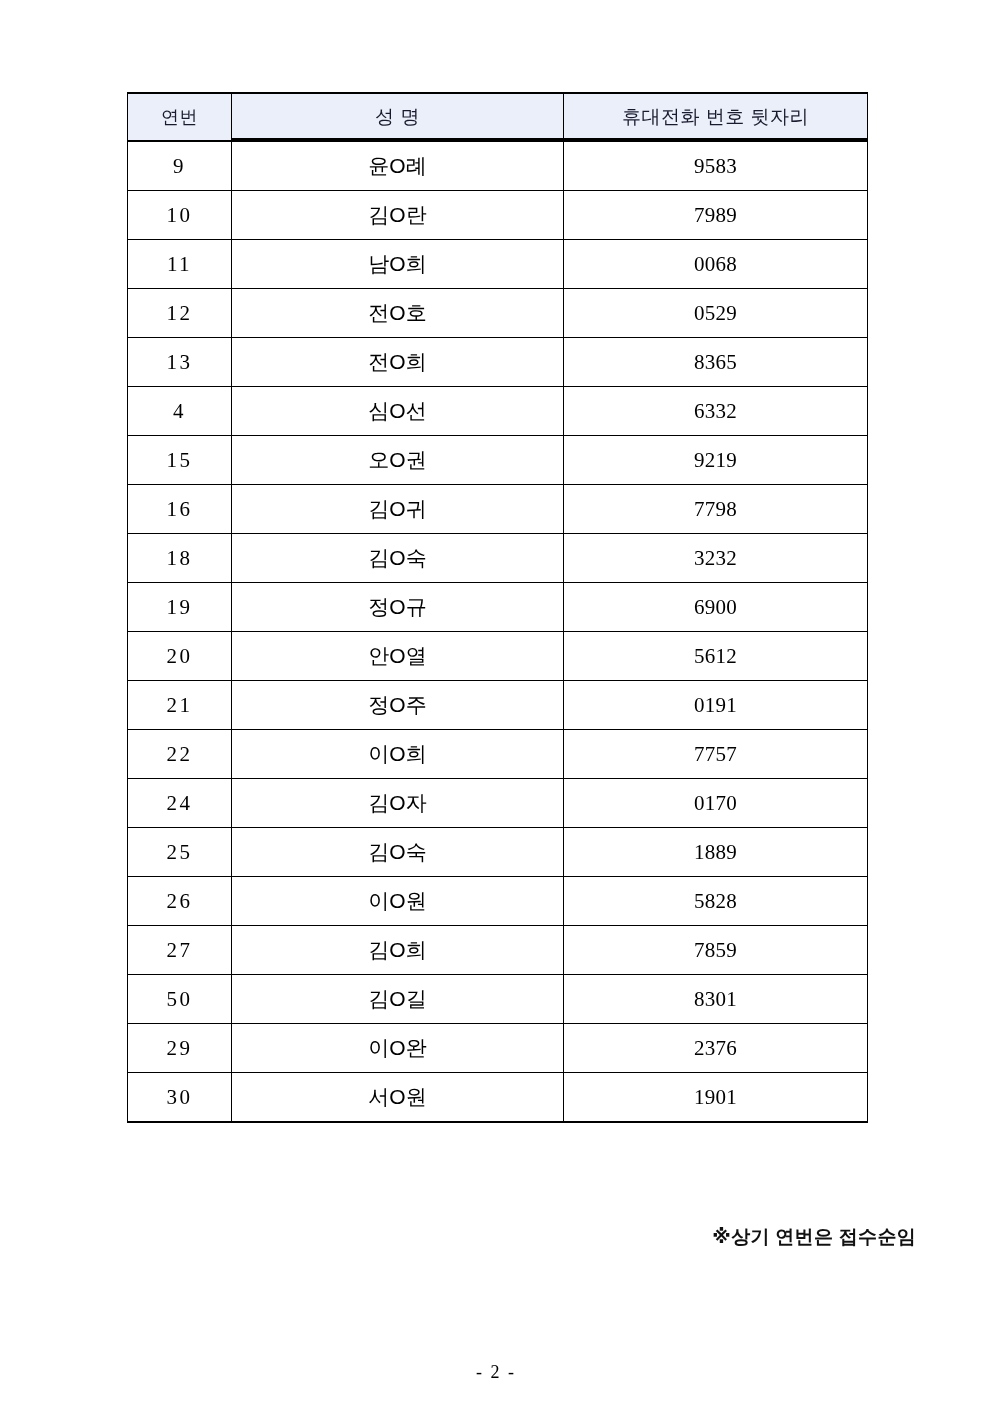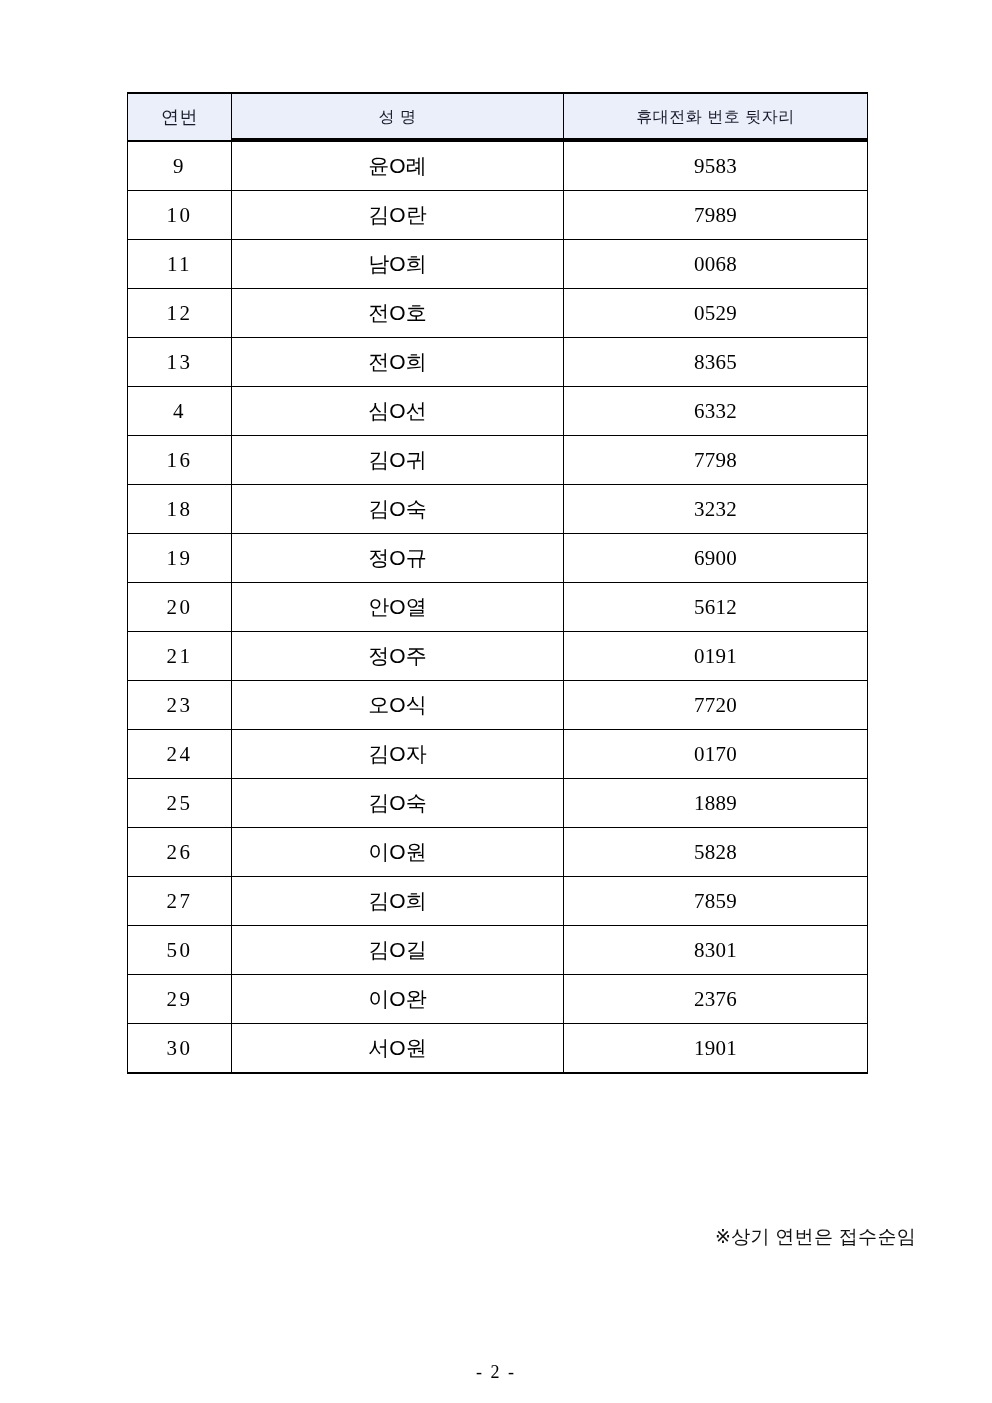--- a/index.html
+++ b/index.html
@@ -52,21 +52,21 @@
     font-weight: normal;
   }
 
   
   table.roster thead th {
     background: #eaeff9;
     height: 46px;
     border-top: 2.2px solid #000;
     border-bottom: 2.2px solid #000;
     font-family: "Liberation Sans", "DejaVu Sans", sans-serif;
-    font-size: 16px;
+    font-size: 19px;
     color: #1a1a2e;
     letter-spacing: 0.5px;
   }
   table.roster thead th.h-seq {
     font-size: 18px;
   }
   table.roster thead th.h-name {
     letter-spacing: 0.5px;
   }
   
@@ -106,20 +106,21 @@
   .footnote {
     position: absolute;
     left: 127px;
     top: 1224px;
     width: 789px;
     text-align: right;
     font-family: "Liberation Sans", "DejaVu Sans", sans-serif;
     font-size: 19px;
     color: #111;
     letter-spacing: 0.3px;
+    font-weight: bold;
   }
 
   
   .page-number {
     position: absolute;
     left: 0;
     top: 1362px;
     width: 992px;
     text-align: center;
     font-family: "Liberation Serif", "DejaVu Serif", serif;
@@ -172,20 +173,25 @@
             <td class="seq">13</td>
             <td class="name">전O희</td>
             <td class="phone">8365</td>
           </tr>
           <tr>
             <td class="seq">4</td>
             <td class="name">심O선</td>
             <td class="phone">6332</td>
           </tr>
           <tr>
+            <td class="seq">15</td>
+            <td class="name">오O권</td>
+            <td class="phone">9219</td>
+          </tr>
+          <tr>
             <td class="seq">16</td>
             <td class="name">김O귀</td>
             <td class="phone">7798</td>
           </tr>
           <tr>
             <td class="seq">18</td>
             <td class="name">김O숙</td>
             <td class="phone">3232</td>
           </tr>
           <tr>
@@ -197,23 +203,23 @@
             <td class="seq">20</td>
             <td class="name">안O열</td>
             <td class="phone">5612</td>
           </tr>
           <tr>
             <td class="seq">21</td>
             <td class="name">정O주</td>
             <td class="phone">0191</td>
           </tr>
           <tr>
-            <td class="seq">23</td>
-            <td class="name">오O식</td>
-            <td class="phone">7720</td>
+            <td class="seq">22</td>
+            <td class="name">이O희</td>
+            <td class="phone">7757</td>
           </tr>
           <tr>
             <td class="seq">24</td>
             <td class="name">김O자</td>
             <td class="phone">0170</td>
           </tr>
           <tr>
             <td class="seq">25</td>
             <td class="name">김O숙</td>
             <td class="phone">1889</td>

